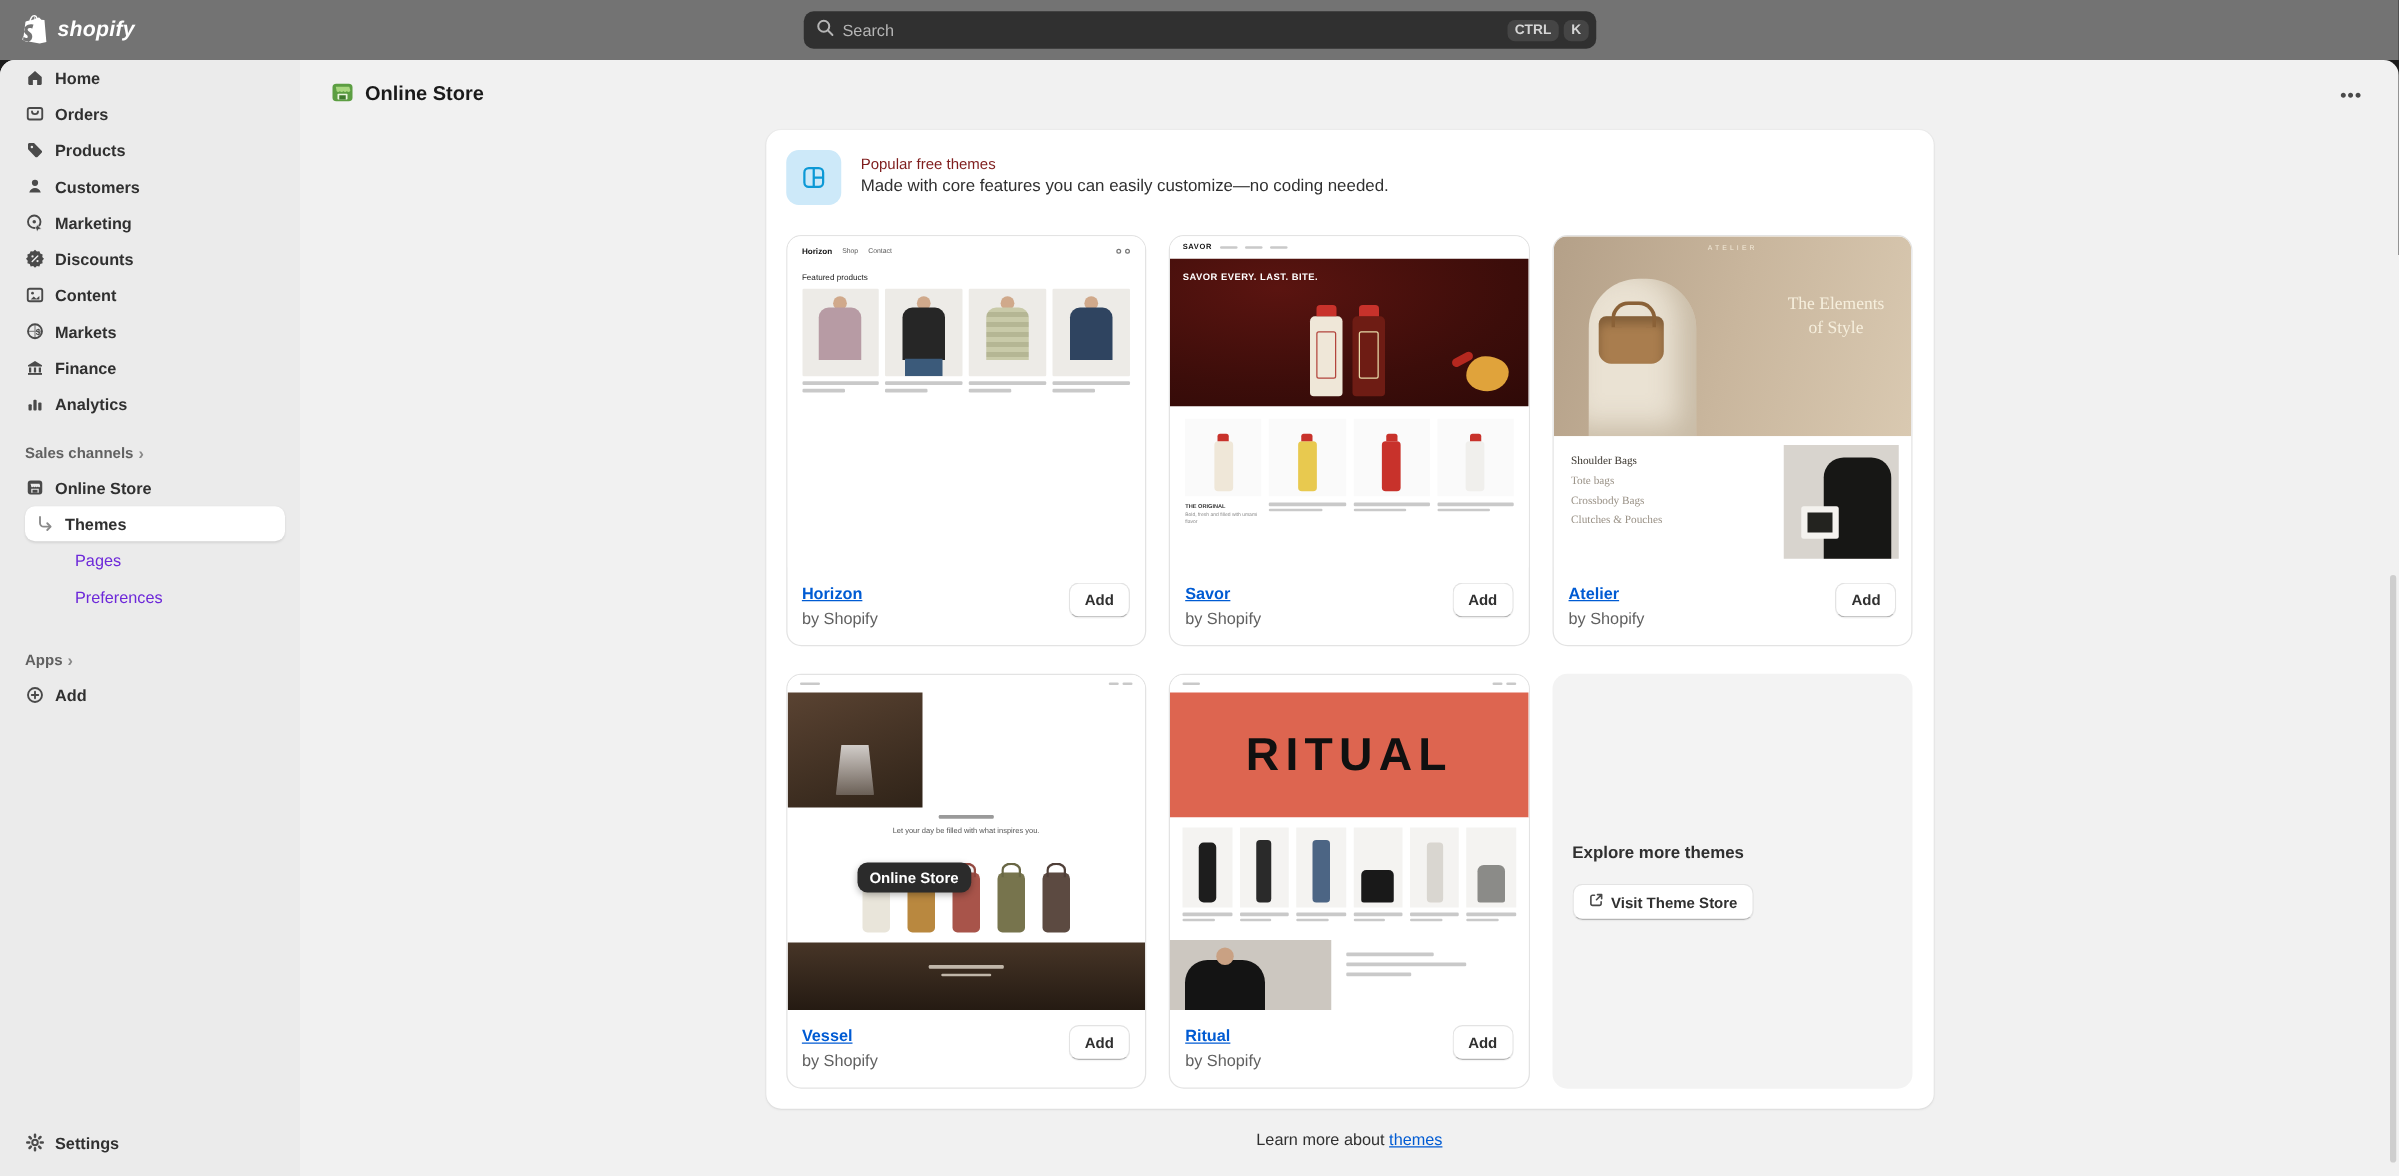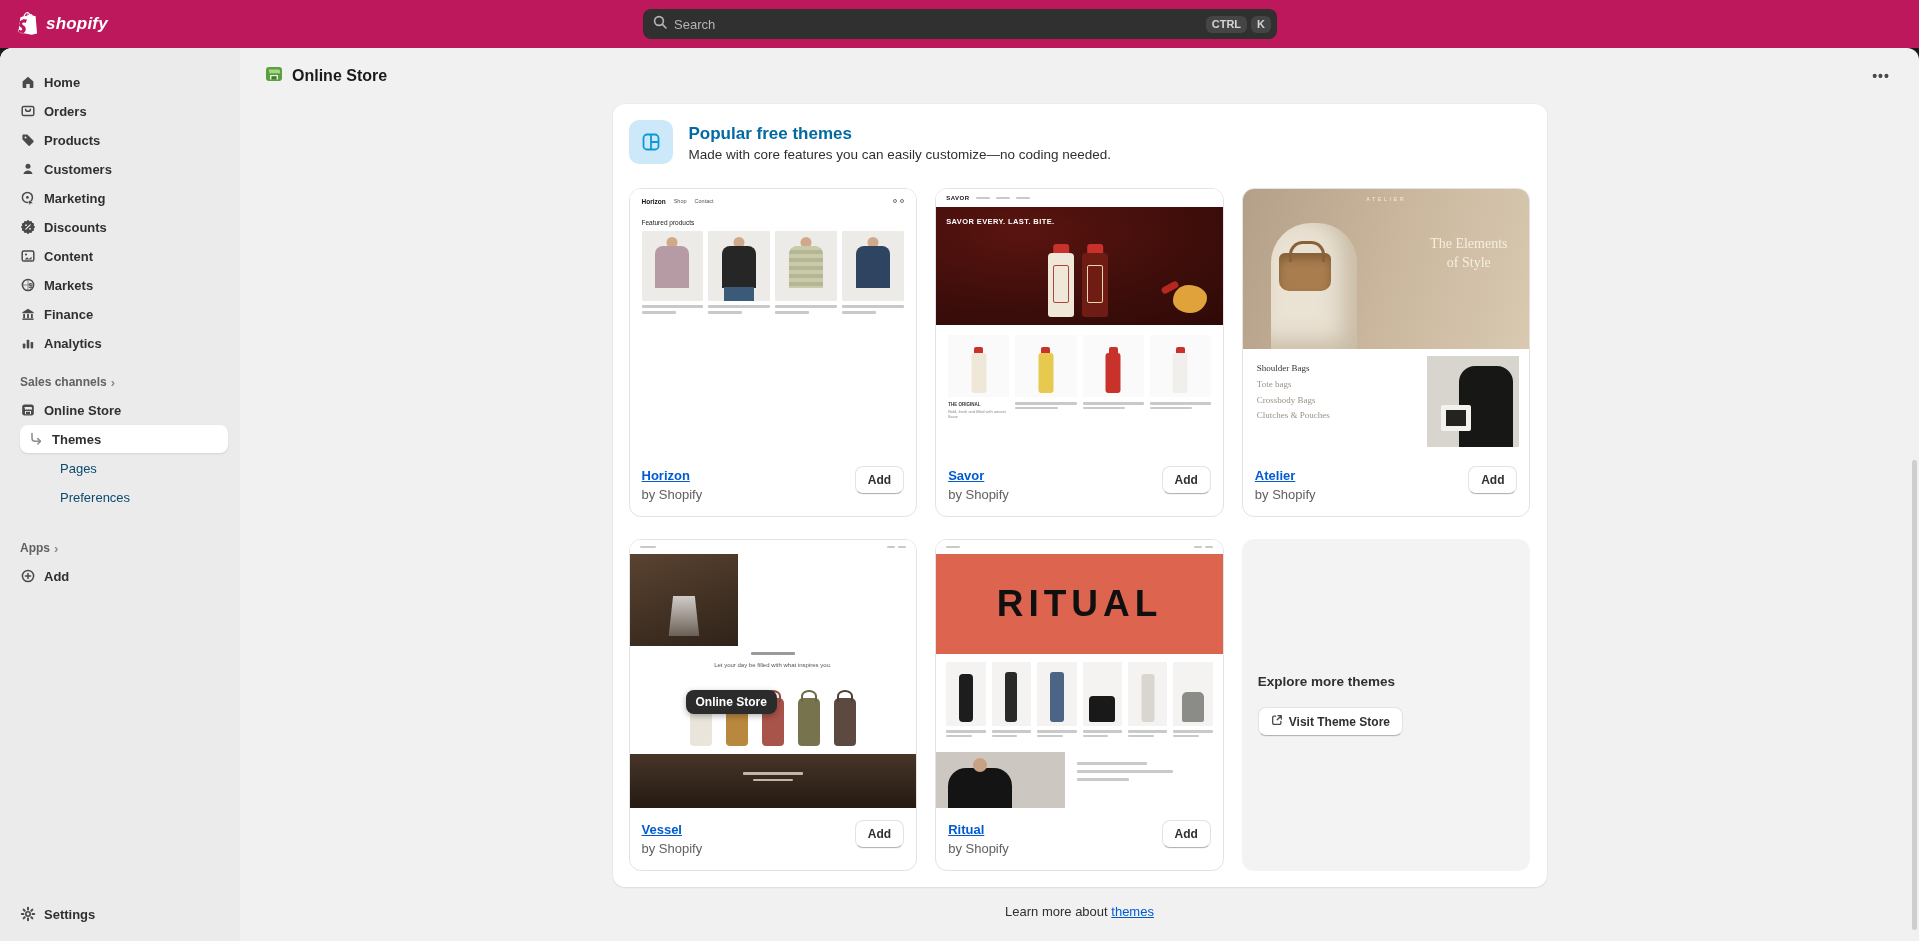--- a/index.html
+++ b/index.html
@@ -1,20 +1,20 @@
 <!DOCTYPE html>
 <html><head>
 <meta charset="utf-8">
 <style>
   * { margin:0; padding:0; box-sizing:border-box; }
   html,body { width:1919px; height:941px; overflow:hidden; background:#1a1a1a;
               font-family:"Liberation Sans","DejaVu Sans",sans-serif; cursor:default; }
 
   
-  .topbar { height:48px; background:#be185d; display:flex; align-items:center; position:relative; }
+  .topbar { height:48px; background:#737373; display:flex; align-items:center; position:relative; }
   .logo { display:flex; align-items:center; gap:6px; margin-left:16px; }
   .logo svg { display:block; }
   .logo-word { color:#fff; font-weight:700; font-size:17px; letter-spacing:.2px; font-style:italic; }
   .searchbox { position:absolute; left:643px; top:9px; width:634px; height:30px; background:#303030;
                border-radius:8px; display:flex; align-items:center; padding:0 6px 0 10px; }
   .searchbox svg { flex:none; }
   .searchbox input { flex:1; background:transparent; border:0; outline:0; color:#e3e3e3;
                      font-size:13px; margin-left:7px; font-family:inherit; }
   .searchbox input::placeholder { color:#b5b5b5; }
   .kbd { background:#454545; color:#d5d5d5; font-size:11px; font-weight:600; border-radius:6px;
@@ -24,48 +24,48 @@
                   justify-content:center; }
   .avatar { width:28px; height:28px; border-radius:8px; background:#2fc72f; color:#fff;
             font-size:12px; font-weight:700; display:flex; align-items:center; justify-content:center; }
   .store-name { color:#fff; font-size:13px; font-weight:650; margin-left:2px; }
 
   
   .workspace { height:893px; display:flex; background:#1a1a1a; }
   .workspace-inner { flex:1; display:flex; border-radius:12px 12px 0 0; overflow:hidden; background:#f1f1f1; }
 
   
-  .sidebar { width:240px; flex:none; background:#ebebeb; position:relative; padding-top:20px; }
+  .sidebar { width:240px; flex:none; background:#ebebeb; position:relative; }
   .nav-item { height:28px; margin:0 12px 1px; padding:0 8px; display:flex; align-items:center; gap:8px;
               border-radius:8px; color:#303030; font-size:13px; font-weight:600; }
   .nav-item svg { flex:none; color:#4a4a4a; }
   .section-label { margin:18px 20px 6px; font-size:12px; font-weight:550; color:#616161;
                    display:flex; align-items:flex-start; gap:4px; }
   .section-label .chev { font-size:13px; color:#8a8a8a; }
   .nav-item.bold { font-weight:650; }
   .nav-item.active { background:#ffffff; box-shadow:0 1px 2px rgba(0,0,0,.1); font-weight:650; }
   .nav-sub { padding-left:8px; }
-  .nav-item.muted { color:#0c4a6e; font-weight:500; padding-left:40px; }
+  .nav-item.muted { color:#6d28d9; font-weight:500; padding-left:40px; }
   .settings-item { position:absolute; bottom:12px; left:0; right:0; }
 
   
   .main { flex:1; position:relative; overflow:hidden; }
   .page-header { height:56px; display:flex; align-items:center; padding:0 24px; }
   .page-title-wrap { display:flex; align-items:center; gap:8px; }
   .page-title { font-size:16px; font-weight:700; color:#1a1a1a; }
   .more-btn { margin-left:auto; width:28px; height:28px; border-radius:8px; display:flex;
               align-items:center; justify-content:center; color:#4a4a4a; font-weight:700;
               letter-spacing:1px; font-size:14px; }
 
   .outer-card { width:934px; margin:0 auto; background:#fff; border-radius:12px;
                 box-shadow:0 1px 2px rgba(0,0,0,.07), 0 0 0 1px rgba(0,0,0,.02); padding:16px; }
   .card-head { display:flex; gap:16px; align-items:flex-start; }
   .head-icon { width:44px; height:44px; border-radius:10px; background:#cde9f9; display:flex;
                align-items:center; justify-content:center; flex:none; }
-  .card-head-title { font-size:17px; font-weight:700; color:#0369a1; padding-top:4px; }
+  .card-head-title { font-size:12px; font-weight:400; color:#7f1d1d; padding-top:4px; }
   .card-head-sub { font-size:13.5px; color:#303030; margin-top:3px; }
 
   .theme-grid { display:grid; grid-template-columns:repeat(3, 1fr); gap:22px 18px; margin-top:24px; }
   .theme-card { border:1px solid #e3e3e3; border-radius:12px; overflow:hidden; background:#fff; }
   .thumb { height:265px; position:relative; overflow:hidden; background:#fff; }
   .thumb.tall { height:268px; }
   .theme-foot { display:flex; align-items:flex-start; padding:12px 12px 14px; }
   .theme-name { font-size:13px; font-weight:650; color:#005bd3; text-decoration:underline; }
   .theme-author { font-size:13px; color:#616161; margin-top:3px; }
   .btn { background:#fff; border:1px solid #e3e3e3; border-bottom-color:#b5b5b5; border-radius:8px;

